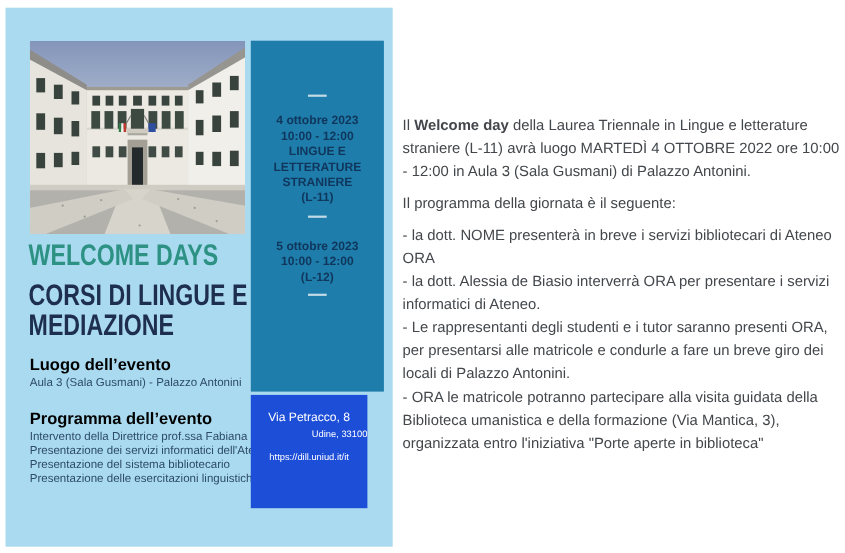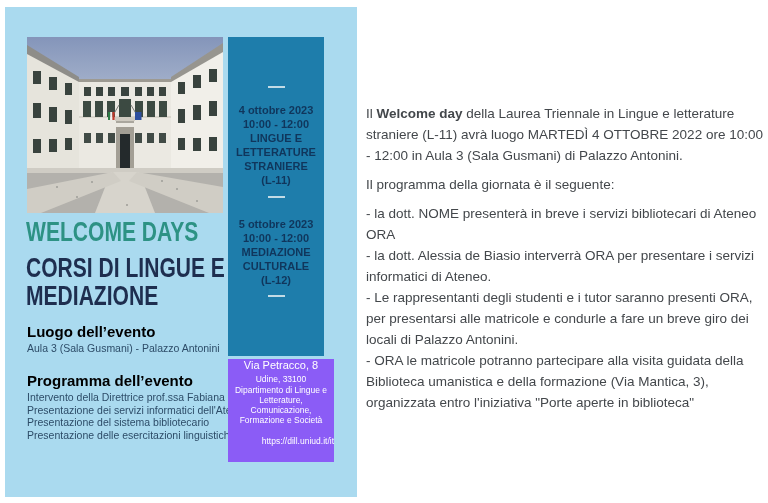--- a/index.html
+++ b/index.html
@@ -41,45 +41,45 @@
     font-size:10.5px;color:#2d4c68;white-space:nowrap;
   }
   .prog-h{top:365px;}
   .prog-list{
     position:absolute;left:22px;top:384px;
     font-size:10.5px;color:#2d4c68;line-height:12.6px;white-space:nowrap;
   }
 
   
   .sidebar{
-    position:absolute;left:223px;top:30px;width:96px;height:319px;
+    position:absolute;left:223px;top:30px;width:121px;height:319px;
     background:#1e7dab;
     display:flex;flex-direction:column;align-items:center;
   }
   .dash{width:17px;height:2px;background:#c2dbe6;flex:none;}
   .dash1{margin-top:49px;}
   .dash2{margin-top:9px;}
   .dash3{margin-top:8px;}
   .event{
     text-align:center;color:#10365c;font-weight:bold;
     font-size:11px;line-height:14px;width:100px;
   }
   .event1{margin-top:15px;}
   .event2{margin-top:19px;}
 
   
   .greenbox{
     position:absolute;left:223px;top:352px;width:106px;height:103px;
-    background:#8b5cf6;color:#ffffff;text-align:center;
-    box-sizing:border-box;
+    background:#1d4ed8;color:#ffffff;text-align:center;
+    box-sizing:border-box;padding-top:15px;
   }
   .addr1{font-size:11px;line-height:13px;}
-  .addr2{font-size:8.5px;line-height:10px;margin-top:2px;}
+  .addr2{font-size:8.5px;line-height:10px;margin-top:2px;text-align:right;}
   .dept{font-size:8.5px;line-height:10px;margin:1px 4px 0 4px;}
-  .url{font-size:8.5px;line-height:10px;margin-top:11px;text-align:right;}
+  .url{font-size:8.5px;line-height:10px;margin-top:11px;}
 
   
   .article{
     position:absolute;left:366px;top:103px;width:404px;
     font-size:13.5px;line-height:21px;color:#43474b;
   }
   .article p{margin:0 0 8px 0;}
   .article .bullets div{margin:0;}
   .bold{font-weight:bold;}
 </style>
@@ -215,30 +215,28 @@
     <div class="event event1">
       <div>4 ottobre 2023</div>
       <div>10:00 - 12:00</div>
       <div>LINGUE E LETTERATURE STRANIERE</div>
       <div>(L-11)</div>
     </div>
     <div class="dash dash2"></div>
     <div class="event event2">
       <div>5 ottobre 2023</div>
       <div>10:00 - 12:00</div>
-      <div>MEDIAZIONE CULTURALE</div>
       <div>(L-12)</div>
     </div>
     <div class="dash dash3"></div>
   </div>
 
   <div class="greenbox">
     <div class="addr1">Via Petracco, 8</div>
     <div class="addr2">Udine, 33100</div>
-    <div class="dept">Dipartimento di Lingue e Letterature, Comunicazione, Formazione e Società</div>
     <div class="url">https://dill.uniud.it/it</div>
   </div>
 </div>
 
 <div class="article">
   <p><span>Il </span><span class="bold">Welcome day</span><span> della Laurea Triennale in Lingue e letterature straniere (L-11) avrà luogo MARTEDÌ 4 OTTOBRE 2022 ore 10:00 - 12:00 in Aula 3 (Sala Gusmani) di Palazzo Antonini.</span></p>
   <p>Il programma della giornata è il seguente:</p>
   <div class="bullets">
     <div>- la dott. NOME presenterà in breve i servizi bibliotecari di Ateneo ORA</div>
     <div>- la dott. Alessia de Biasio interverrà ORA per presentare i servizi informatici di Ateneo.</div>

